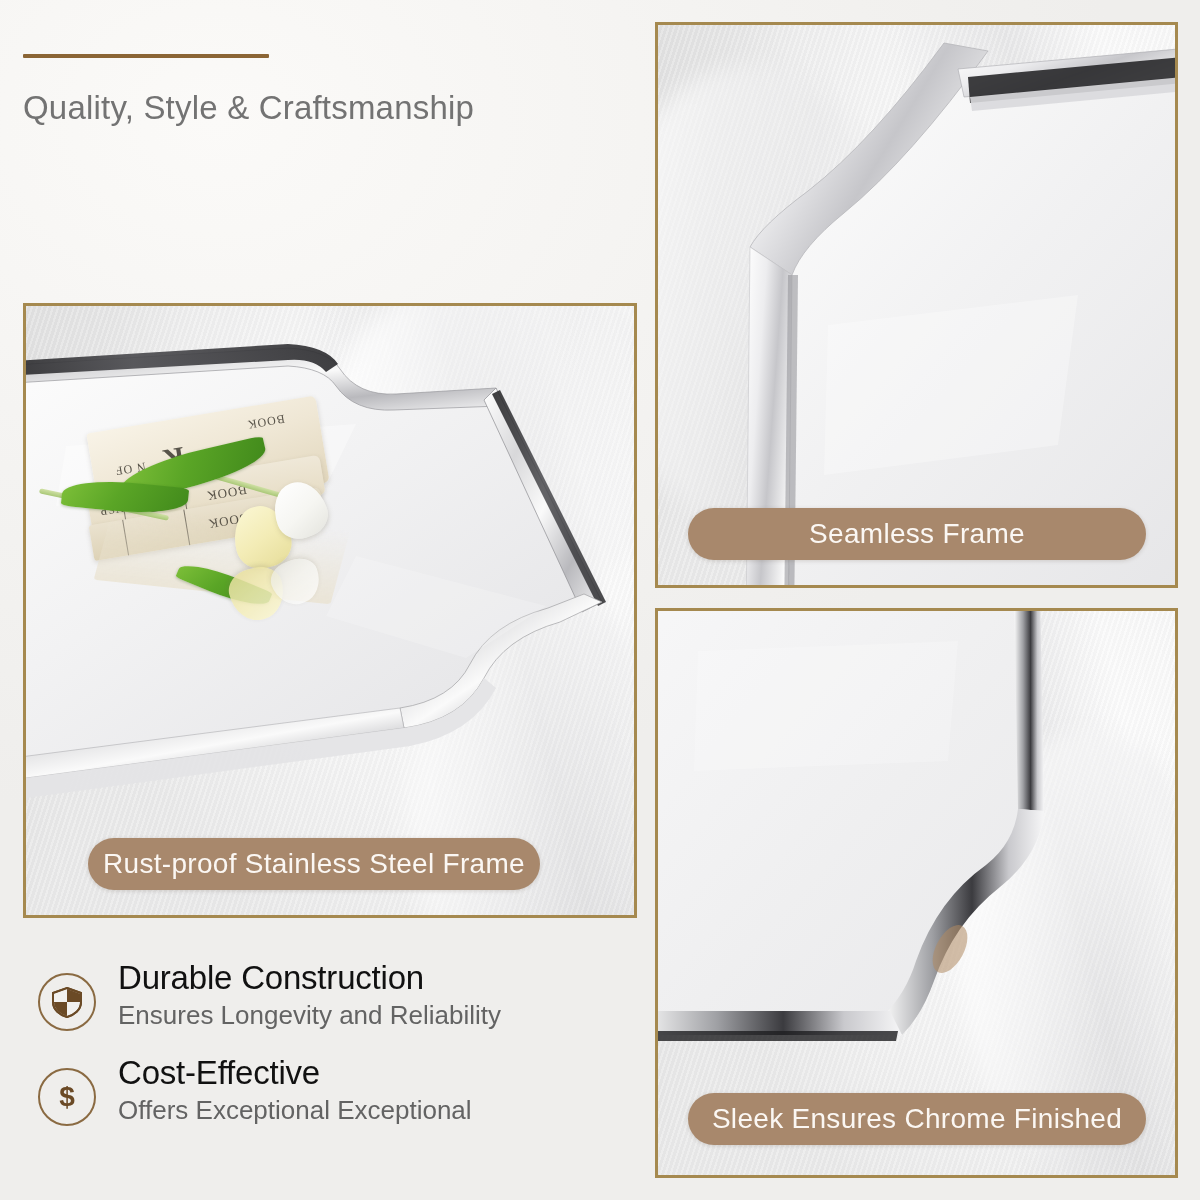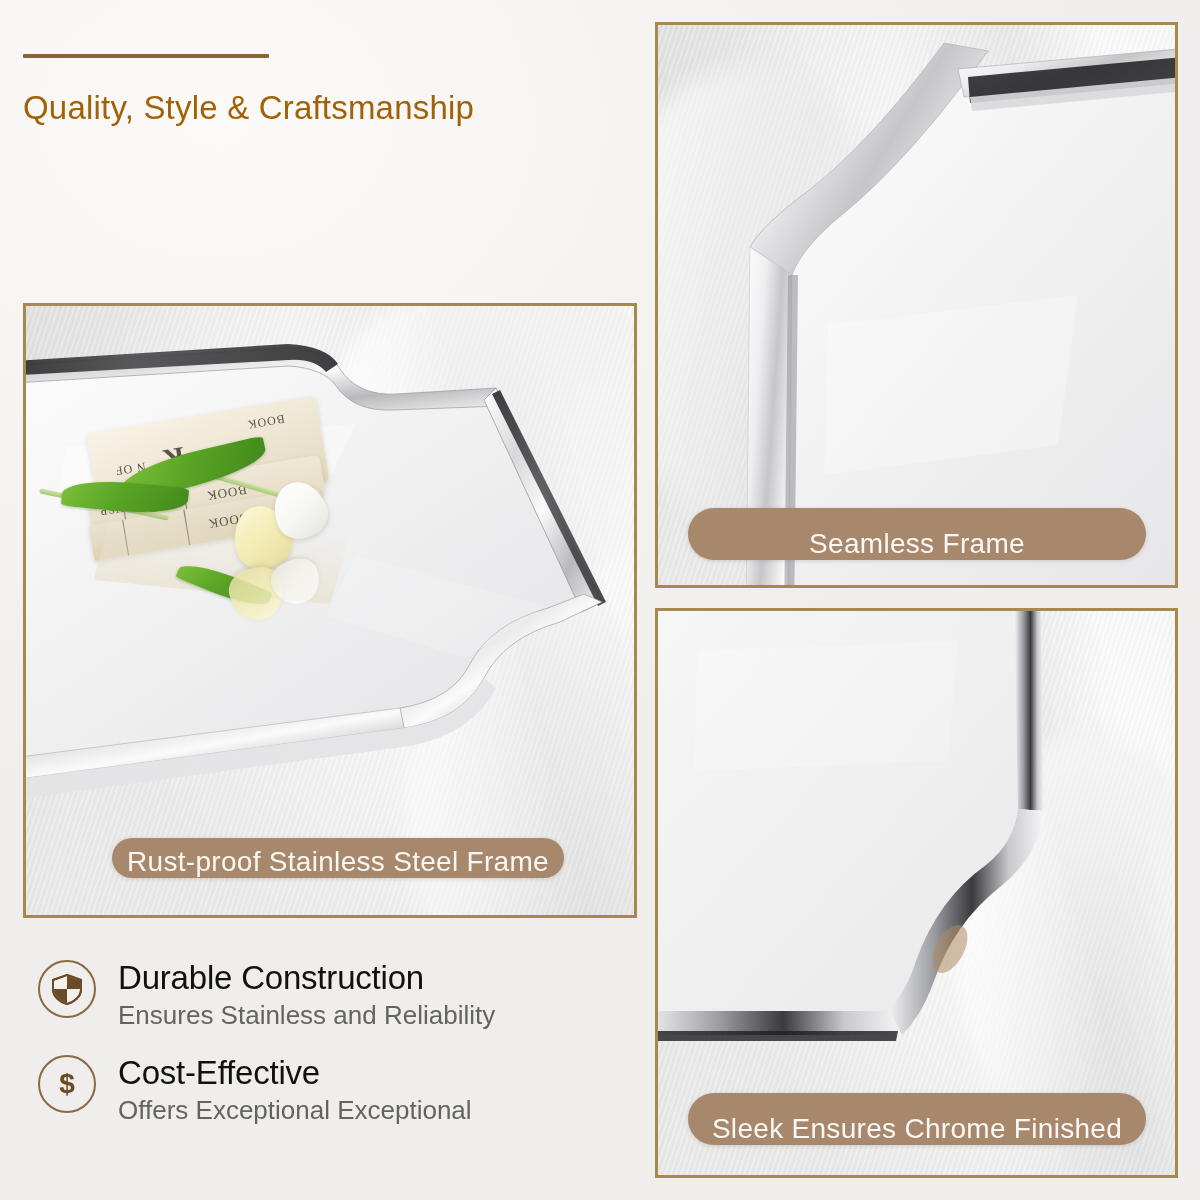--- a/index.html
+++ b/index.html
@@ -16,21 +16,21 @@
   .header { position:absolute; left:23px; top:28px; width:640px; }
   .title {
     font-size:49px; font-weight:bold; line-height:1.18;
     letter-spacing:0.4px; color:#96683c; text-transform:uppercase;
   }
   .title-rule {
     width:246px; height:4px; background:#8b6535;
     margin-top:26px; border-radius:1px;
   }
   .subtitle {
-    margin-top:30px; font-size:33px; color:#a16207;
+    margin-top:30px; font-size:33px; color:#737373;
     letter-spacing:0.2px; line-height:1.2;
   }
 
   
   .panel {
     position:absolute; border:3px solid #a5894f;
     background:#f3f2f0; overflow:hidden;
   }
   #panel-main  { left:23px;  top:303px; width:614px; height:615px; }
   #panel-tr    { left:655px; top:22px;  width:523px; height:566px; }
@@ -108,32 +108,32 @@
   }
   .tulip {
     position:absolute; border-radius:48% 48% 44% 44%/62% 62% 38% 38%;
     box-shadow:0 2px 5px rgba(120,115,90,0.25);
   }
   .tulip-cream { background:linear-gradient(156deg,#fbf7d4 0%,#f3ecb6 52%,#e6dd9a 100%); }
   .tulip-white { background:linear-gradient(156deg,#ffffff 0%,#f6f6f2 55%,#e5e5df 100%); }
 
   
   .pill {
-    position:absolute; display:flex; align-items:flex-end; justify-content:center;
+    position:absolute; display:flex; align-items:center; justify-content:center;
     background:#a8886c; color:#fbf7f3; border-radius:999px;
     font-size:28px; letter-spacing:0.3px; white-space:nowrap;
     box-shadow:0 1px 4px rgba(80,60,45,0.18);
   }
-  #pill-main { left:112px; top:838px; width:452px; height:40px; }
+  #pill-main { left:88px; top:838px; width:452px; height:52px; }
   #pill-tr   { left:688px; top:508px; width:458px; height:52px; }
   #pill-br   { left:688px; top:1093px; width:458px; height:52px; }
 
   
   .features { position:absolute; left:38px; top:960px; width:560px; }
-  .feat { display:flex; align-items:flex-start; gap:22px; margin-bottom:24px; }
+  .feat { display:flex; align-items:flex-end; gap:22px; margin-bottom:24px; }
   .feat-icon {
     width:58px; height:58px; border-radius:50%;
     border:2px solid #8a6a42; display:flex; align-items:center;
     justify-content:center; flex:0 0 58px;
   }
   .feat-icon svg { display:block; }
   .feat-title { font-size:33px; color:#111; line-height:1.12; letter-spacing:-0.2px; }
   .feat-sub { font-size:26px; color:#636363; line-height:1.2; margin-top:3px; }
 </style>
 </head>
@@ -321,21 +321,21 @@
         <path d="M17 3 L31 8 V17 C31 25 24 30 17 32 C10 30 3 25 3 17 V8 Z" fill="#f2f1ef" stroke="#6b4a26" stroke-width="2"></path>
         <path d="M17 4 L30 8.7 V17 H17 Z" fill="#6b4a26"></path>
         <path d="M17 17 H30 C30 24.3 23.6 28.9 17 30.9 Z" fill="#f2f1ef"></path>
         <path d="M4 17 H17 V30.9 C10.4 28.9 4 24.3 4 17 Z" fill="#6b4a26"></path>
         <path d="M4 8.7 L17 4 V17 H4 Z" fill="#f2f1ef"></path>
         <path d="M17 3 L31 8 V17 C31 25 24 30 17 32 C10 30 3 25 3 17 V8 Z" fill="none" stroke="#6b4a26" stroke-width="2"></path>
       </svg>
     </div>
     <div>
       <div class="feat-title">Durable Construction</div>
-      <div class="feat-sub">Ensures Stainless and Reliability</div>
+      <div class="feat-sub">Ensures Longevity and Reliability</div>
     </div>
   </div>
 
   <div class="feat">
     <div class="feat-icon">
       <svg width="34" height="34" viewBox="0 0 34 34">
         <text x="17" y="26" text-anchor="middle" font-family="Liberation Sans, sans-serif" font-size="28" font-weight="bold" fill="#6b4a26">$</text>
       </svg>
     </div>
     <div>

